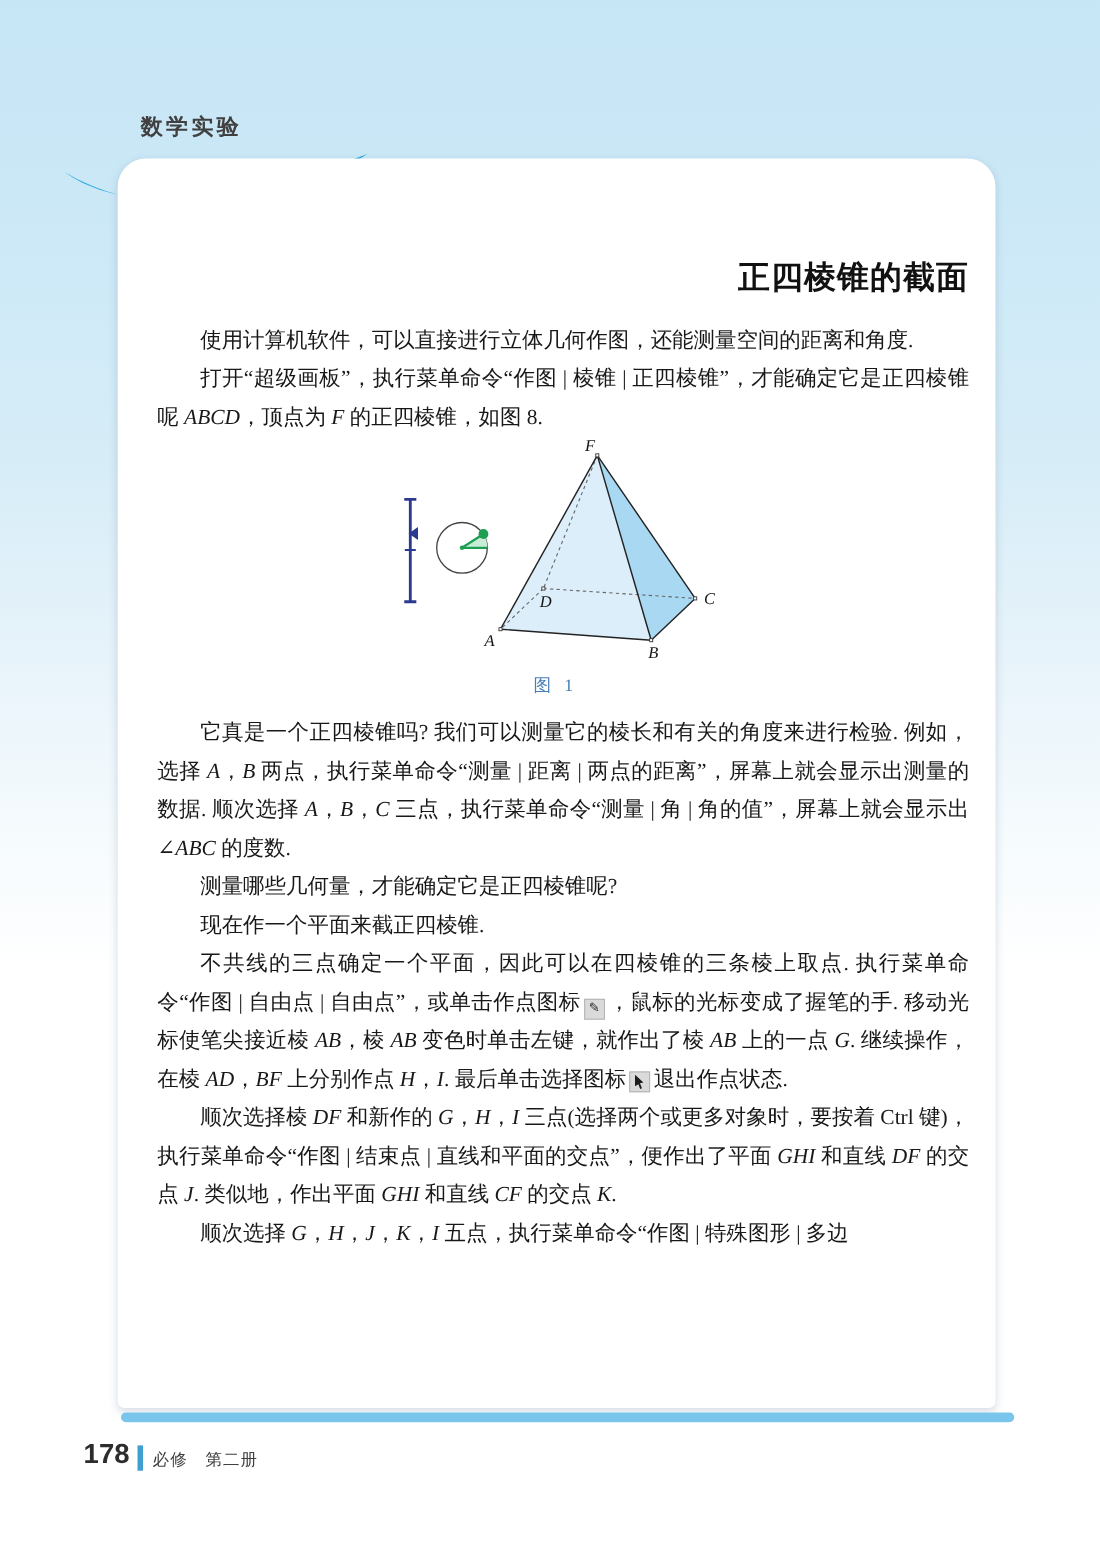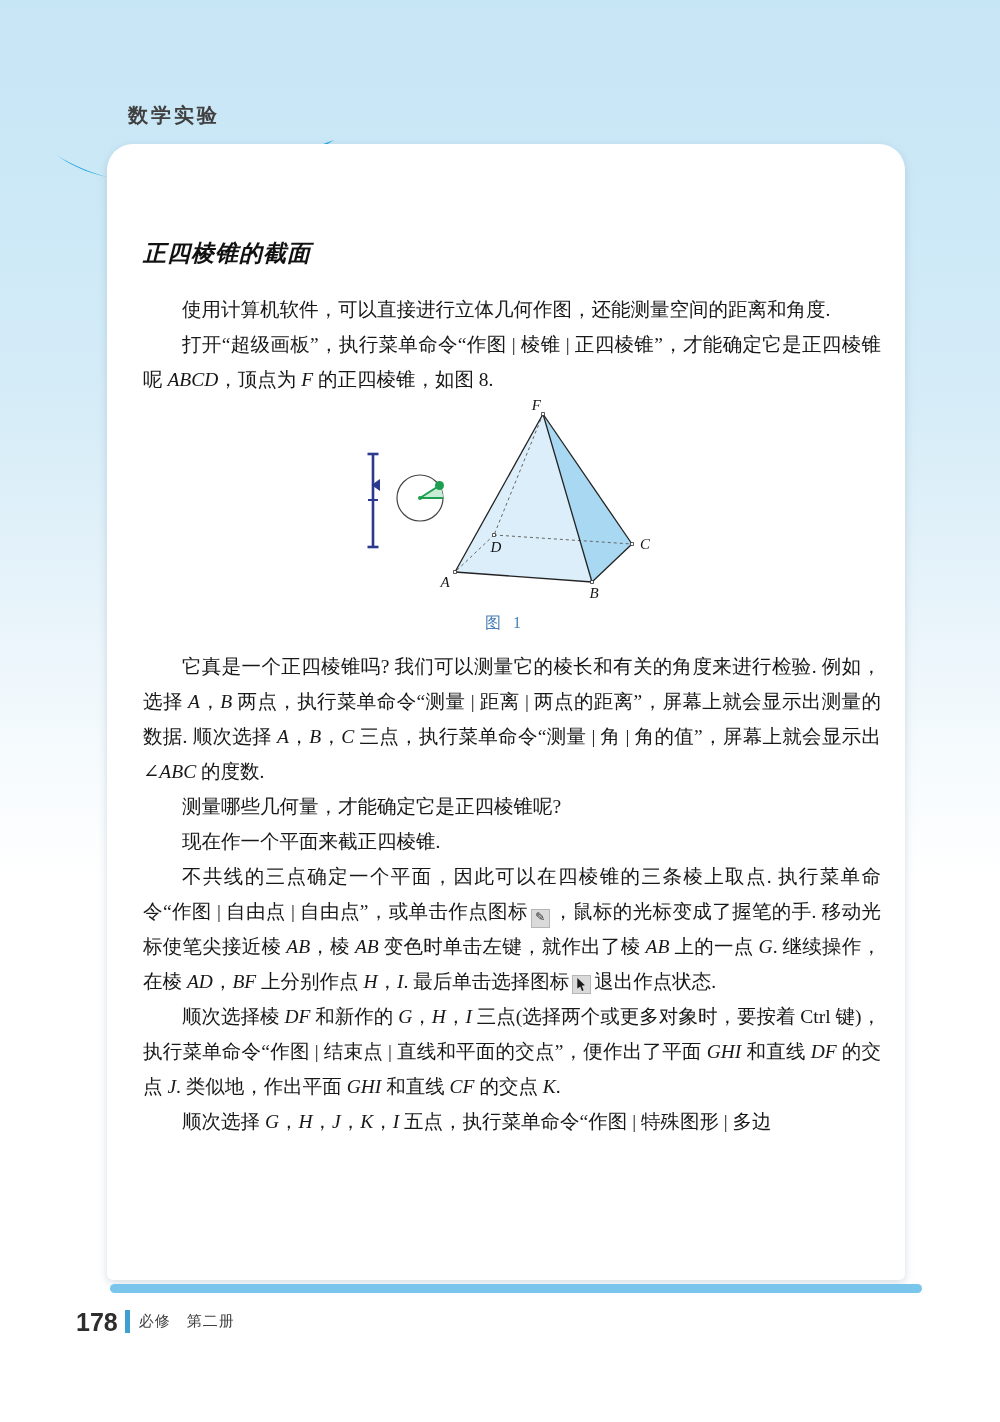--- a/index.html
+++ b/index.html
@@ -18,23 +18,23 @@
     position:absolute;left:107px;top:144px;width:798px;height:1136px;
     background:#ffffff;border-radius:26px 26px 6px 6px;
     box-shadow:0 3px 8px rgba(110,135,160,0.28);
   }
   .bottom-bar{
     position:absolute;left:110px;top:1284px;width:812px;height:9px;
     background:var(--bottombar);border-radius:5px;
   }
   .content{position:absolute;left:143px;top:232px;width:738px;}
   .doc-title{
-    margin:0 0 18px 0;text-align:left;line-height:42px;
+    margin:0 0 18px 0;text-align:right;line-height:42px;
     font-family:"Liberation Sans","DejaVu Sans",sans-serif;
-    font-size:23px;font-weight:700;color:#111;letter-spacing:1px;font-style:italic;
+    font-size:29px;font-weight:700;color:#111;letter-spacing:1px;
   }
   .para{
     margin:0;text-indent:2em;text-align:justify;
     font-size:19.5px;line-height:35px;color:#181818;
   }
   .para .it{font-style:italic;font-family:"Liberation Serif","DejaVu Serif",serif;margin-top:47px;}
   .inline-icon{
     display:inline-block;width:17px;height:17px;margin:0 3px;vertical-align:-3px;
     background:#dadada;border:1px solid #b5b5b5;text-align:center;
     line-height:15px;font-size:12px;color:#222;text-indent:0;
@@ -45,21 +45,21 @@
     clip-path:polygon(0% 0%, 85% 55%, 50% 60%, 70% 94%, 52% 100%, 34% 66%, 0% 80%);
   }
   .figure-block{position:relative;height:252px;}
   .fig-canvas{position:absolute;left:212px;top:0;}
   .fig-caption{
     position:absolute;left:16px;right:30px;top:216px;text-align:center;
     font-size:16px;color:var(--caption);letter-spacing:4px;
   }
   .fig-label{font-style:italic;font-size:15px;fill:#161616;
     font-family:"Liberation Serif","DejaVu Serif",serif;}
-  .footer{position:absolute;left:76px;top:1308px;display:flex;align-items:flex-start;}
+  .footer{position:absolute;left:76px;top:1308px;display:flex;align-items:flex-end;}
   .page-num{
     font-family:"Liberation Sans","DejaVu Sans",sans-serif;
     font-size:25px;font-weight:600;color:#2d2d2d;
   }
   .footer-divider{width:5px;height:23px;background:var(--footerbar);margin:2px 9px 0 7px;}
   .footer-book{
     font-family:"Liberation Sans","DejaVu Sans",sans-serif;
     font-size:15px;color:#404040;letter-spacing:1px;margin-top:4px;
   }
 </style>

